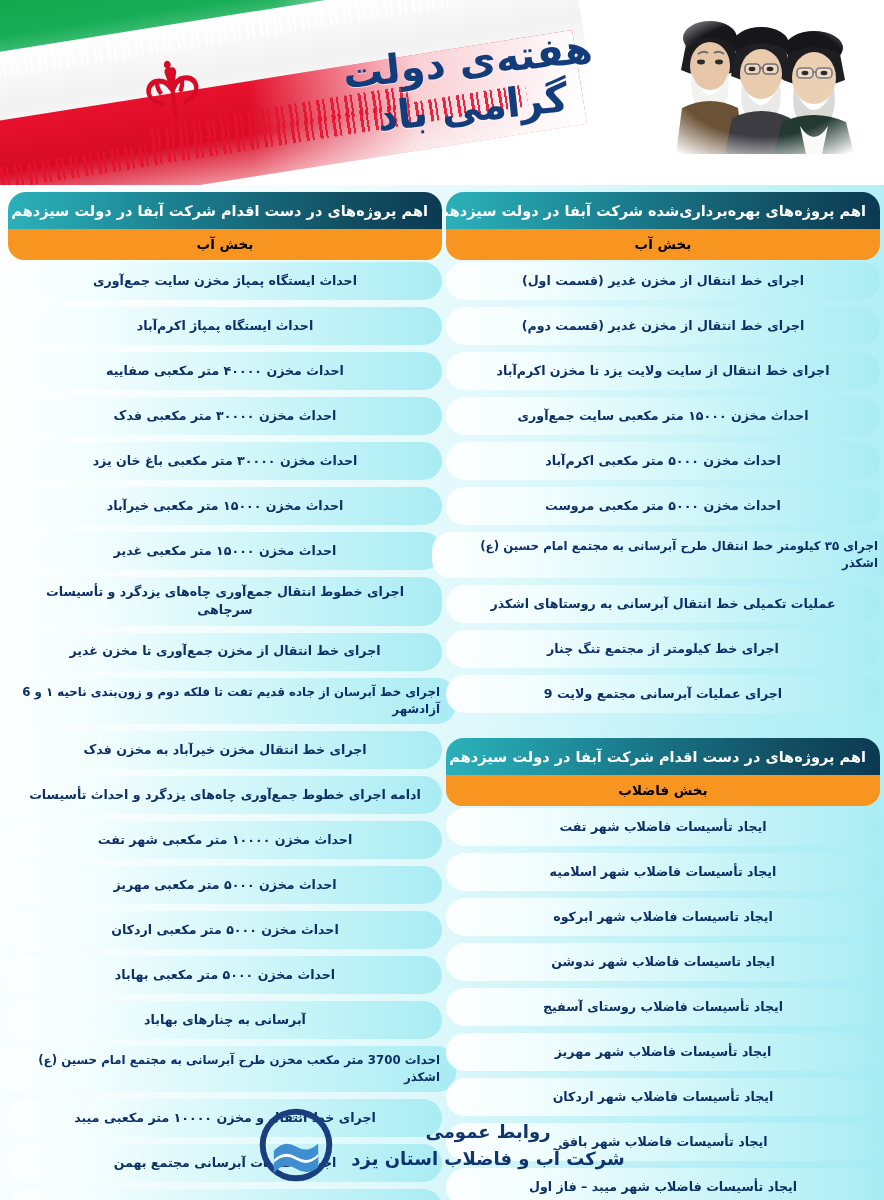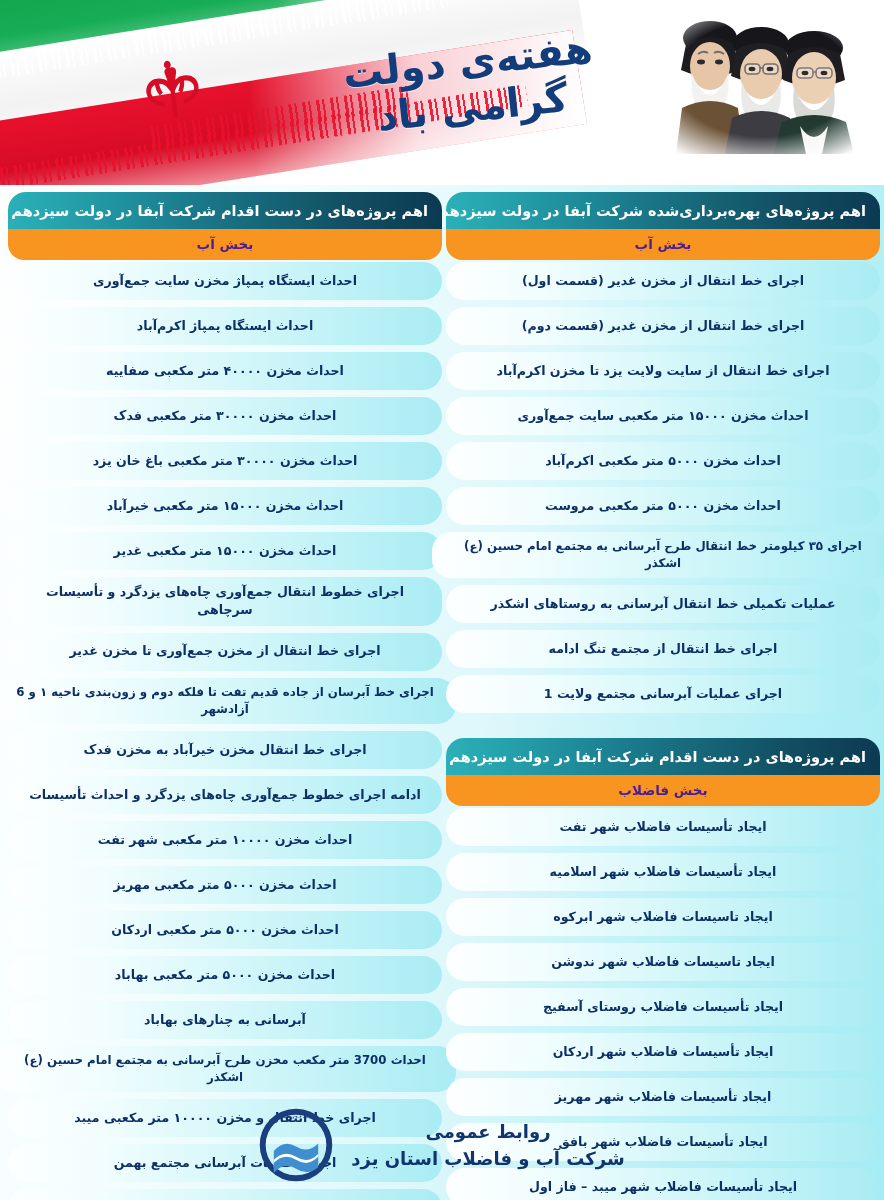--- a/index.html
+++ b/index.html
@@ -155,21 +155,21 @@
     padding: 11px 14px 10px 14px;
     letter-spacing: -0.2px;
     direction: rtl;
     white-space: nowrap;
     overflow: hidden;
   }
 
   .card-sub {
     position: relative;
     background: #f79520;
-    color: #4c1d95;
+    color: #000000;
     text-align: center;
     font-size: 13.5px;
     font-weight: bold;
     padding: 7px 10px 8px 10px;
     direction: rtl;
     border-bottom-left-radius: 16px;
     border-bottom-right-radius: 16px;
   }
   .card-sub::after {
     content: "";
@@ -202,21 +202,21 @@
     line-height: 1.45;
     letter-spacing: -0.1px;
     direction: rtl;
   }
 
   .row.wide {
     margin-right: -14px;
     margin-left: -14px;
     width: calc(100% + 28px);
   }
-  .row.wide .row-text { font-size: 11.8px; }
+  .row.wide .row-text { font-size: 11.8px; text-align: right; }
 
   
   .footer {
     position: absolute;
     bottom: 18px; left: 0;
     width: 884px;
     display: flex;
     flex-direction: row-reverse;
     align-items: center;
     justify-content: center;
@@ -412,24 +412,24 @@
             <div class="row">
               <div class="row-text">احداث مخزن ۵۰۰۰ متر مکعبی مروست</div>
             </div>
             <div class="row wide">
               <div class="row-text">اجرای ۳۵ کیلومتر خط انتقال طرح آبرسانی به مجتمع امام حسین (ع) اشکذر</div>
             </div>
             <div class="row">
               <div class="row-text">عملیات تکمیلی خط انتقال آبرسانی به روستاهای اشکذر</div>
             </div>
             <div class="row">
-              <div class="row-text">اجرای خط انتقال از مجتمع تنگ ادامه</div>
-            </div>
-            <div class="row">
-              <div class="row-text">اجرای عملیات آبرسانی مجتمع ولایت 1</div>
+              <div class="row-text">اجرای خط کیلومتر از مجتمع تنگ چنار</div>
+            </div>
+            <div class="row">
+              <div class="row-text">اجرای عملیات آبرسانی مجتمع ولایت 9</div>
             </div>
           </div>
       </div>
 
       <div class="card">
         <div class="card-head">اهم پروژه‌های در دست اقدام شرکت آبفا در دولت سیزدهم</div>
         <div class="card-sub">بخش فاضلاب</div>
         <div class="rows" id="rows-left-sewage">
             <div class="row">
               <div class="row-text">ایجاد تأسیسات فاضلاب شهر تفت</div>
@@ -440,24 +440,24 @@
             <div class="row">
               <div class="row-text">ایجاد تاسیسات فاضلاب شهر ابرکوه</div>
             </div>
             <div class="row">
               <div class="row-text">ایجاد تاسیسات فاضلاب شهر ندوشن</div>
             </div>
             <div class="row">
               <div class="row-text">ایجاد تأسیسات فاضلاب روستای آسفیج</div>
             </div>
             <div class="row">
+              <div class="row-text">ایجاد تأسیسات فاضلاب شهر مهریز</div>
+            </div>
+            <div class="row">
               <div class="row-text">ایجاد تأسیسات فاضلاب شهر اردکان</div>
-            </div>
-            <div class="row">
-              <div class="row-text">ایجاد تأسیسات فاضلاب شهر مهریز</div>
             </div>
             <div class="row">
               <div class="row-text">ایجاد تأسیسات فاضلاب شهر بافق</div>
             </div>
             <div class="row">
               <div class="row-text">ایجاد تأسیسات فاضلاب شهر میبد – فاز اول</div>
             </div>
           </div>
       </div>
     </div>

